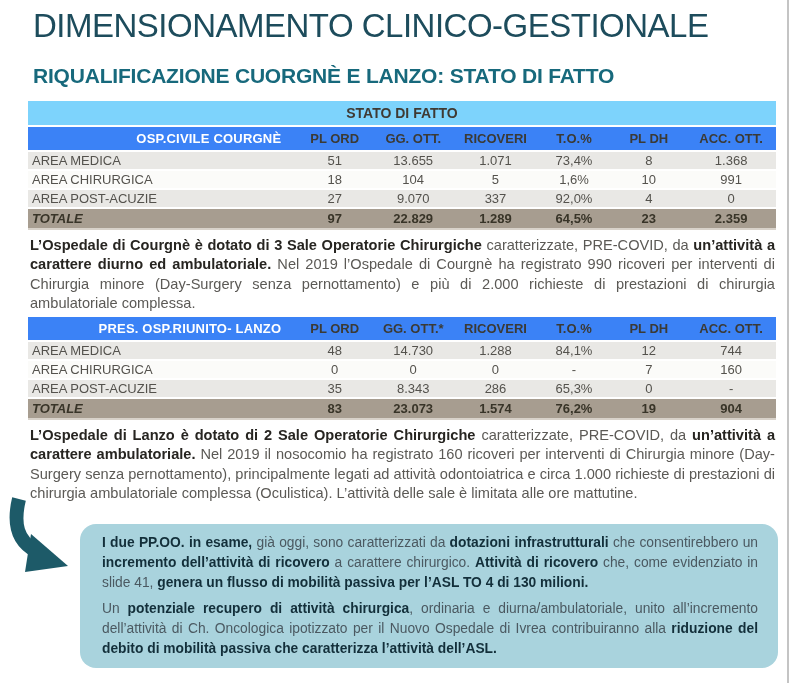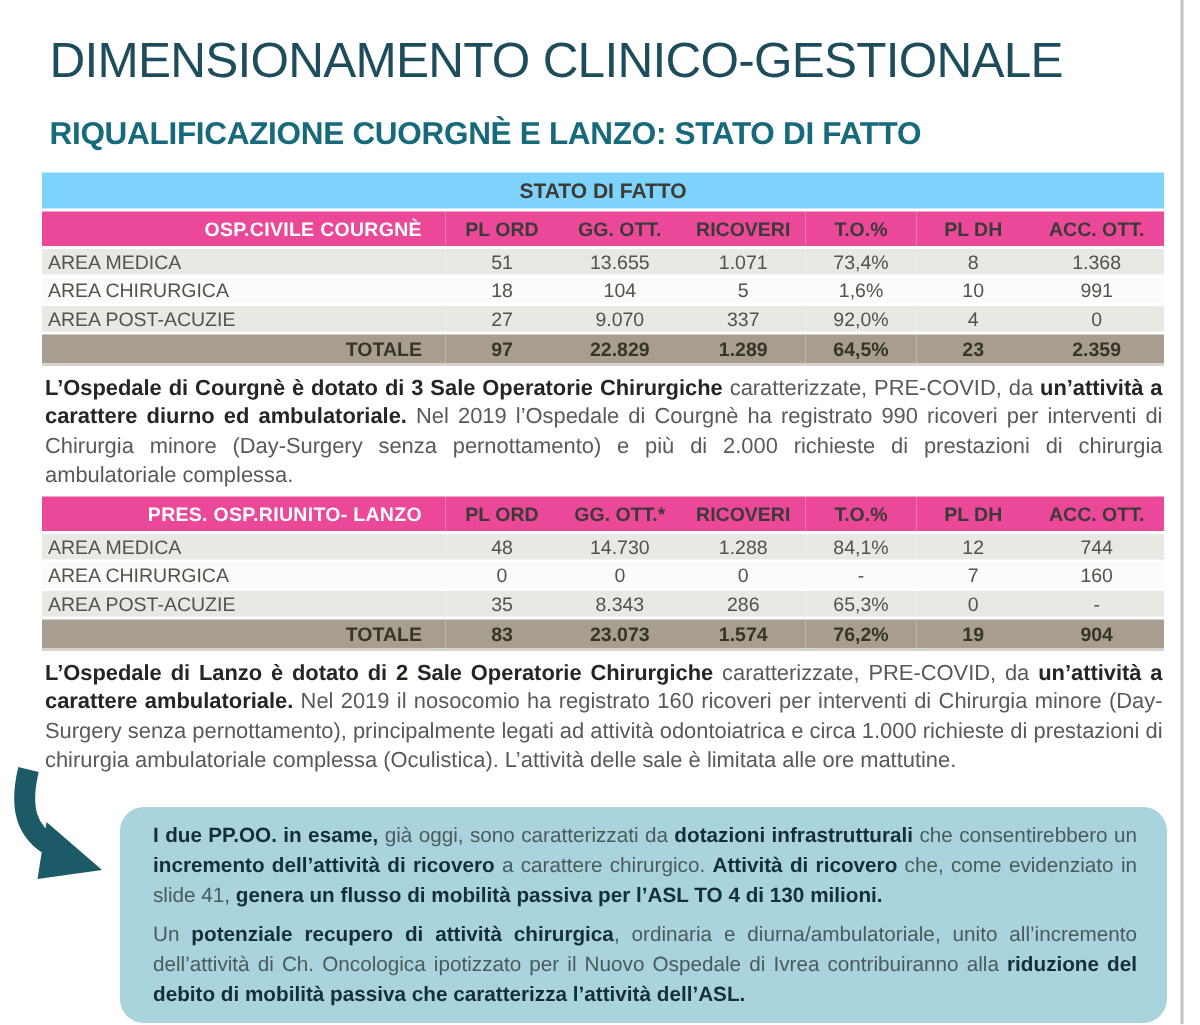--- a/index.html
+++ b/index.html
@@ -4,21 +4,21 @@
 <style>
   * { box-sizing: border-box; margin: 0; padding: 0; }
   html, body { background: #fff; }
   body { font-family: "Liberation Sans", sans-serif; }
   .page {
     position: relative;
     width: 800px;
     height: 683px;
     background: #fff;
     overflow: hidden;
-    padding-top: 21px;
+    padding-top: 7px;
   }
   .right-edge {
     position: absolute;
     left: 787px; top: 0;
     width: 2px; height: 100%;
     background: #c4c4c4;
   }
   h1.title {
     margin-left: 33px;
     font-size: 33px;
@@ -44,21 +44,21 @@
     font-weight: 700;
     font-size: 14px;
     text-align: center;
     margin-bottom: 2px;
   }
   table { width: 100%; border-collapse: collapse; table-layout: fixed; }
   col.namecol-w { width: 36%; }
   col.c1 { width: 10%; } col.c2 { width: 11%; } col.c3 { width: 11%; }
   col.c4 { width: 10%; } col.c5 { width: 10%; } col.c6 { width: 12%; }
   thead th {
-    background: #ec4899;
+    background: #3b82f6;
     height: 24px;
     font-size: 13px;
     font-weight: 700;
     color: #3b3a35;
     text-align: center;
     border-bottom: 2px solid #fff;
     margin-left: 48px;
   }
   thead th.namecol {
     color: #ffffff;
@@ -76,21 +76,21 @@
   tbody td.namecol { text-align: left; padding-left: 4px; }
   tbody tr.data-row:nth-child(odd) td { background: #e9e8e5; }
   tbody tr.data-row:nth-child(even) td { background: #fbfbf9; }
   tbody tr.total-row td {
     background: #a79d90;
     height: 21px;
     font-weight: 700;
     color: #383428;
     border-bottom: 2px solid #d8d2ca;
   }
-  tbody tr.total-row td.namecol { text-align: right; padding-right: 16px; }
+  tbody tr.total-row td.namecol { text-align: left; padding-right: 16px; font-style: italic; }
   p.body-text {
     margin: 6px 0 0 30px;
     width: 745px;
     font-size: 14.6px;
     line-height: 19.5px;
     color: #5b5955;
     text-align: justify;
   }
   p.body-text b { color: #272521; }
   .callout-row { position: relative; margin: 20px 0 0 80px; }

